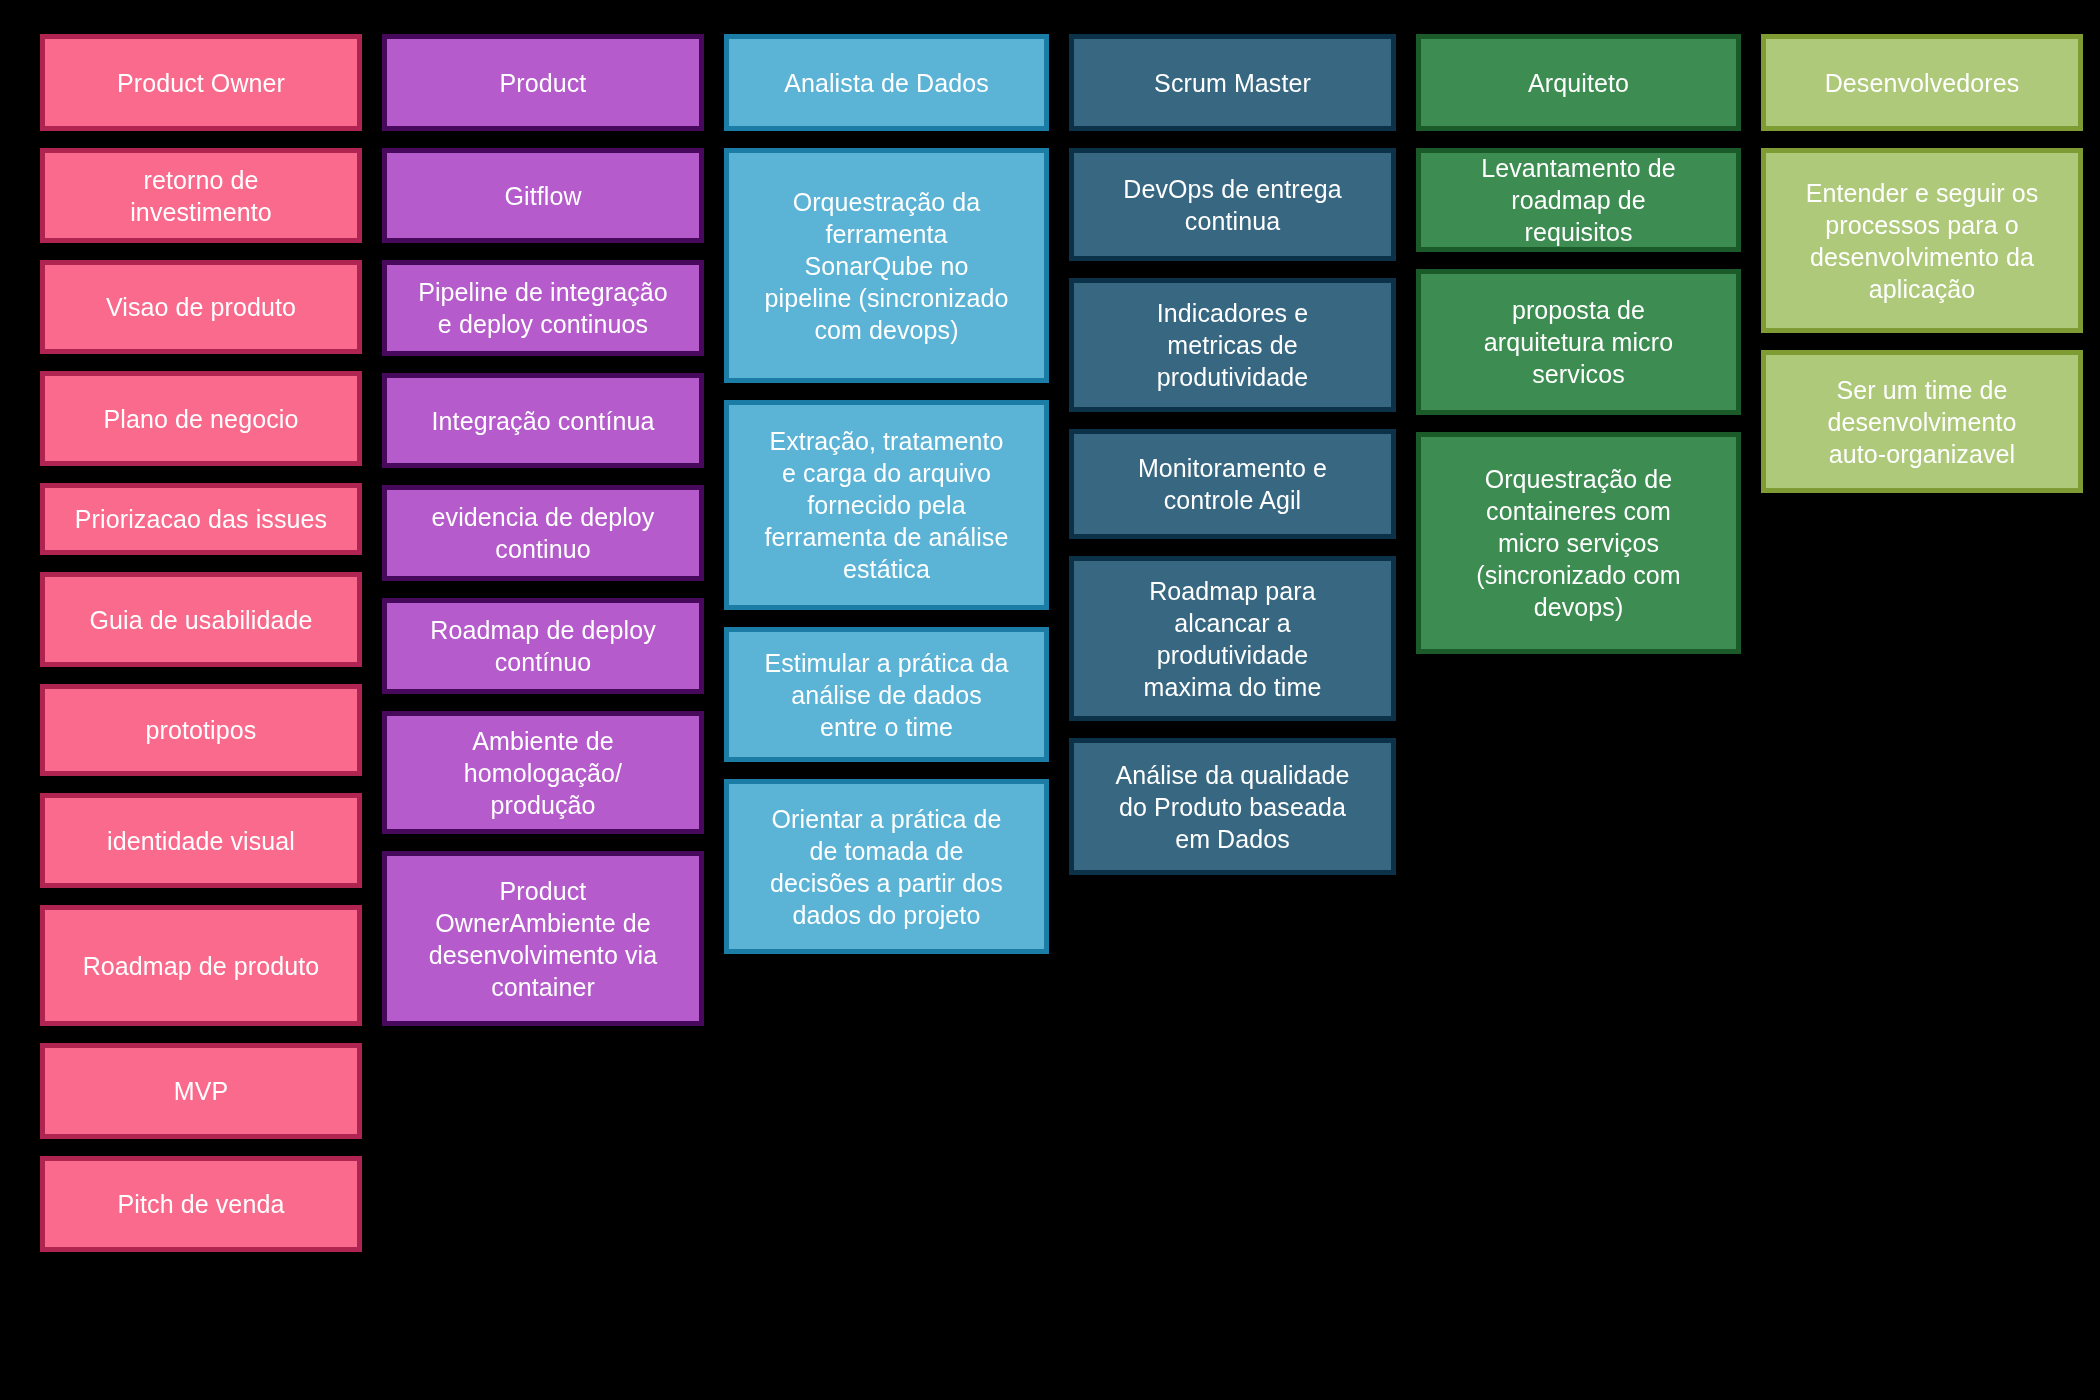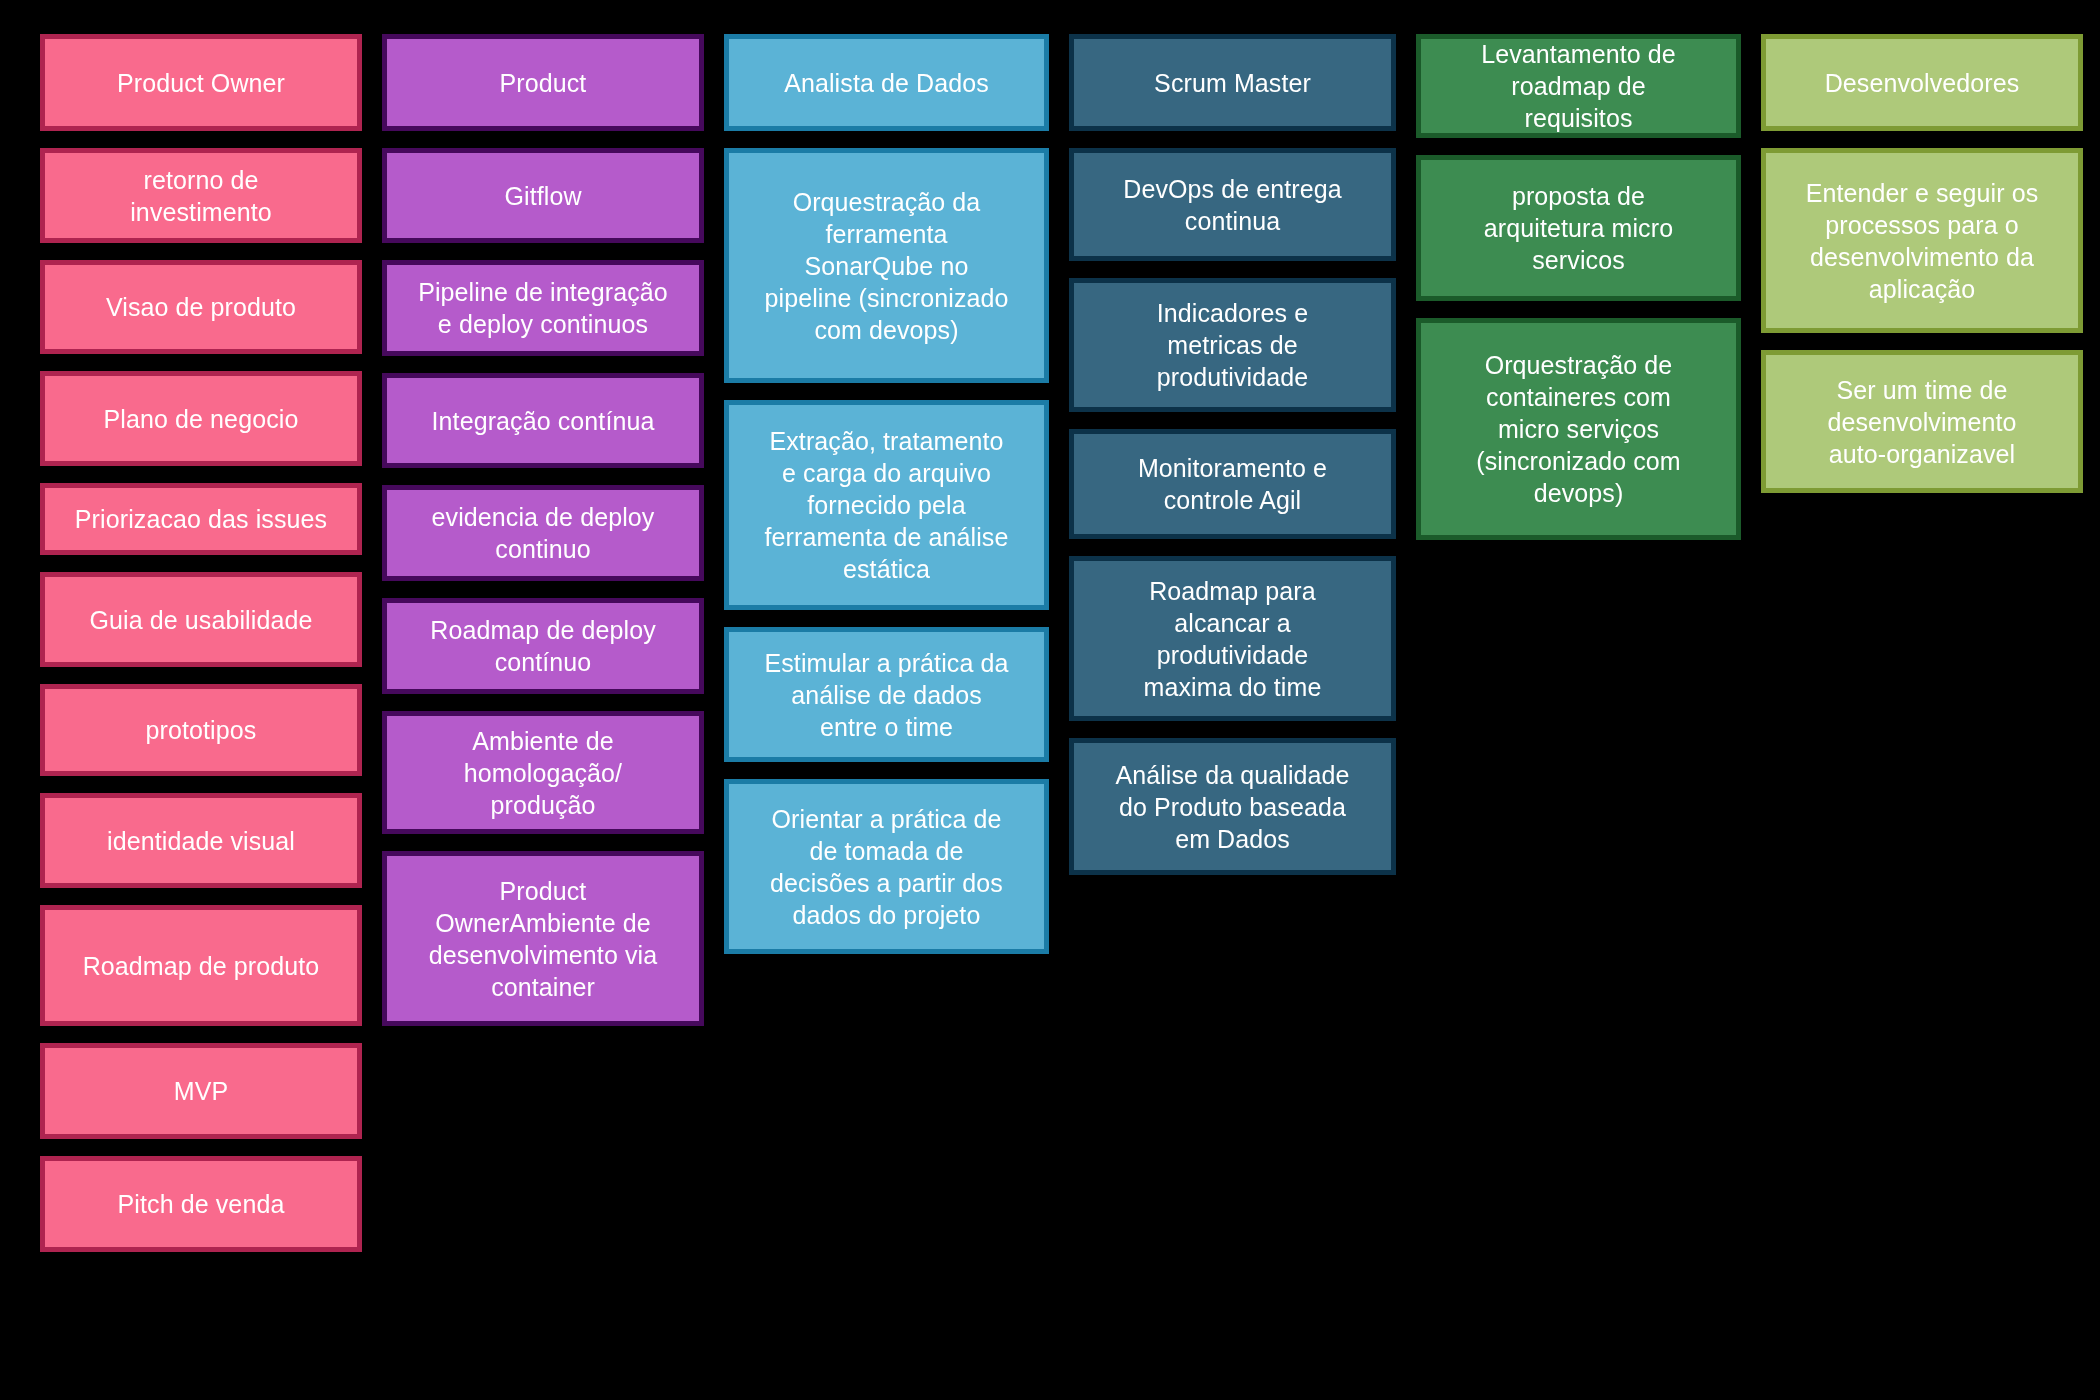--- a/index.html
+++ b/index.html
@@ -238,20 +238,23 @@
 maxima do time</span>
     </div>
     <div class="card navy sc-5">
       <span class="card-text">Análise da qualidade
 do Produto baseada
 em Dados</span>
     </div>
   </div>
 
   <div class="column col-arq">
+    <div class="card green h-header">
+      <span class="card-text">Arquiteto</span>
+    </div>
     <div class="card green ar-1">
       <span class="card-text">Levantamento de
 roadmap de
 requisitos</span>
     </div>
     <div class="card green ar-2">
       <span class="card-text">proposta de
 arquitetura micro
 servicos</span>
     </div>

